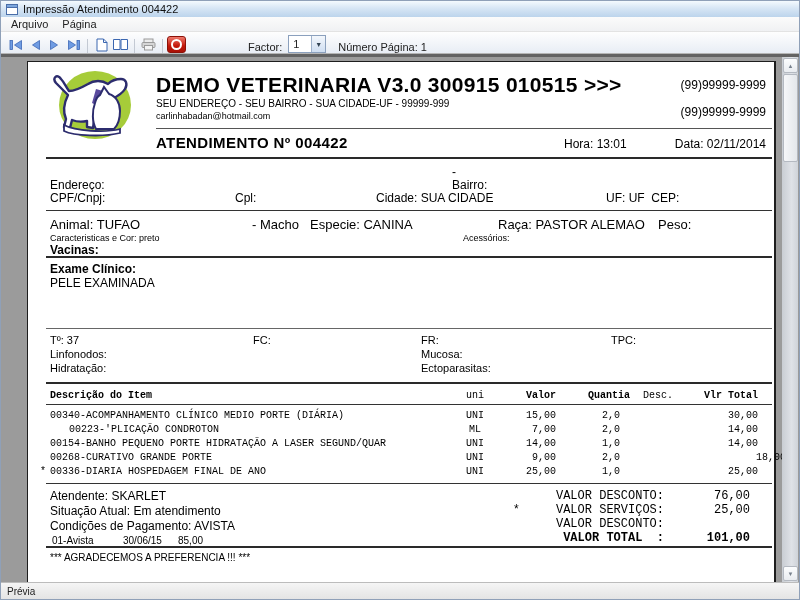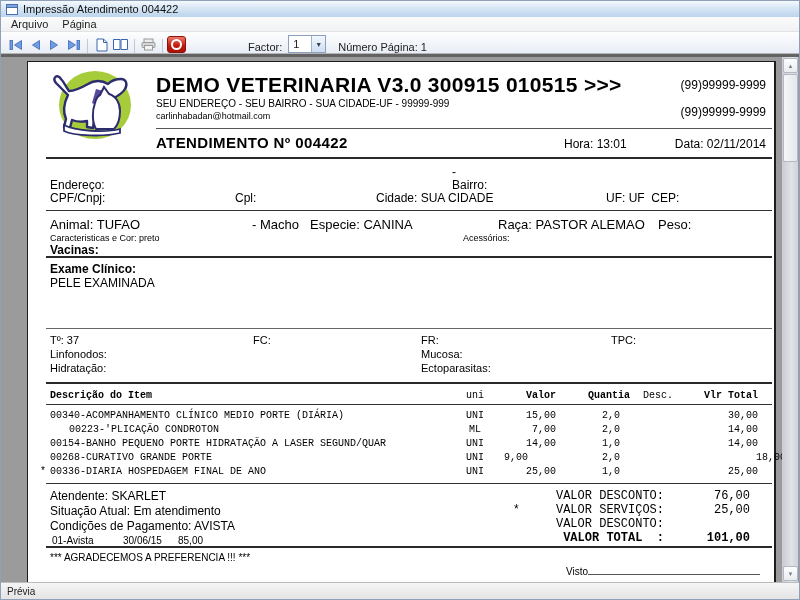--- a/index.html
+++ b/index.html
@@ -209,21 +209,21 @@
         <span class="abs mono t10" style="left:22px;top:376px;">00154-BANHO PEQUENO PORTE HIDRATAÇÃO A LASER SEGUND/QUAR</span>
         <span class="abs mono t10 center" style="left:430px;top:376px;width:34px;">UNI</span>
         <span class="abs mono t10 right" style="left:460px;top:376px;width:68px;">14,00</span>
         <span class="abs mono t10 right" style="left:530px;top:376px;width:62px;">1,0</span>
         <span class="abs mono t10 right" style="left:656px;top:376px;width:74px;">14,00</span>
       </div>
       <div>
         <span class="abs mono t10" style="left:12px;top:390px;"></span>
         <span class="abs mono t10" style="left:22px;top:390px;">00268-CURATIVO GRANDE PORTE</span>
         <span class="abs mono t10 center" style="left:430px;top:390px;width:34px;">UNI</span>
-        <span class="abs mono t10 right" style="left:432px;top:390px;width:68px;">9,00</span>
+        <span class="abs mono t10 right" style="left:460px;top:390px;width:68px;">9,00</span>
         <span class="abs mono t10 right" style="left:530px;top:390px;width:62px;">2,0</span>
         <span class="abs mono t10 right" style="left:684px;top:390px;width:74px;">18,00</span>
       </div>
       <div>
         <span class="abs mono t10" style="left:12px;top:404px;">*</span>
         <span class="abs mono t10" style="left:22px;top:404px;">00336-DIARIA HOSPEDAGEM FINAL DE ANO</span>
         <span class="abs mono t10 center" style="left:430px;top:404px;width:34px;">UNI</span>
         <span class="abs mono t10 right" style="left:460px;top:404px;width:68px;">25,00</span>
         <span class="abs mono t10 right" style="left:530px;top:404px;width:62px;">1,0</span>
         <span class="abs mono t10 right" style="left:656px;top:404px;width:74px;">25,00</span>
@@ -253,21 +253,20 @@
         <span class="abs mono t12 right" style="left:640px;top:455px;width:82px;"></span>
       </div>
       <div>
         <span class="abs mono t12 right b" style="left:480px;top:469px;width:12px;"></span>
         <span class="abs mono t12 right b pre" style="left:496px;top:469px;width:140px;">VALOR TOTAL  :</span>
         <span class="abs mono t12 right b" style="left:640px;top:469px;width:82px;">101,00</span>
       </div>
       <div class="hline2" style="left:18px;top:484px;width:726px;"></div>
 
       <div class="abs t10" style="left:22px;top:490px;">*** AGRADECEMOS A PREFERENCIA !!! ***</div>
-      <div class="abs t10" style="left:538px;top:502px;"><span>Visto</span><span class="visto-line"></span></div>
 
     </div>
 
     <div class="vscroll">
       <span class="vs-btn" style="top:1px;">▲</span>
       <span class="vs-thumb"></span>
       <span class="vs-btn" style="bottom:1px;">▼</span>
     </div>
   </div>
 

